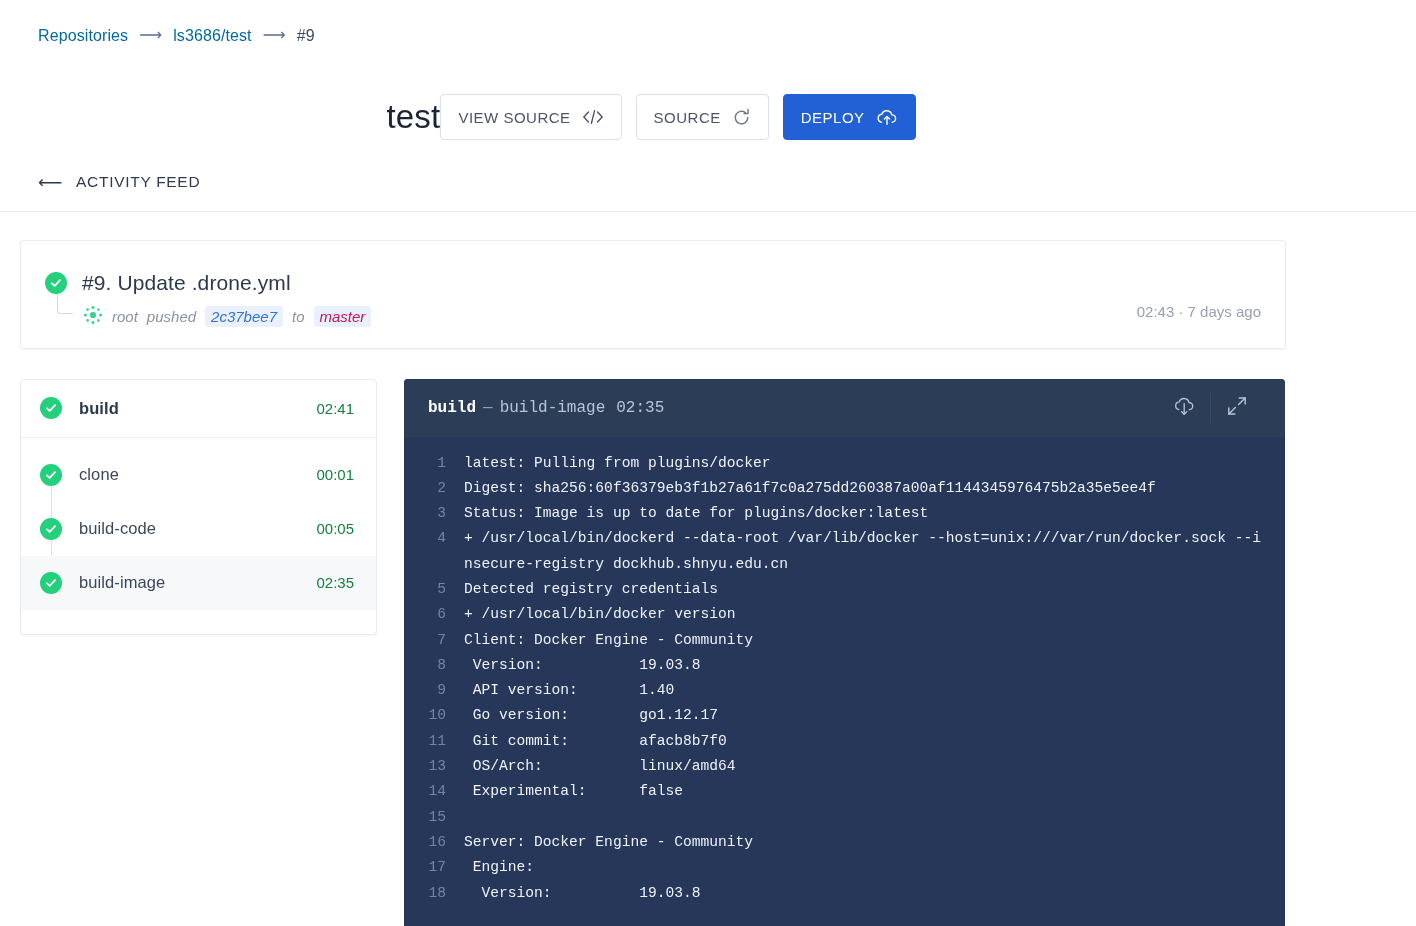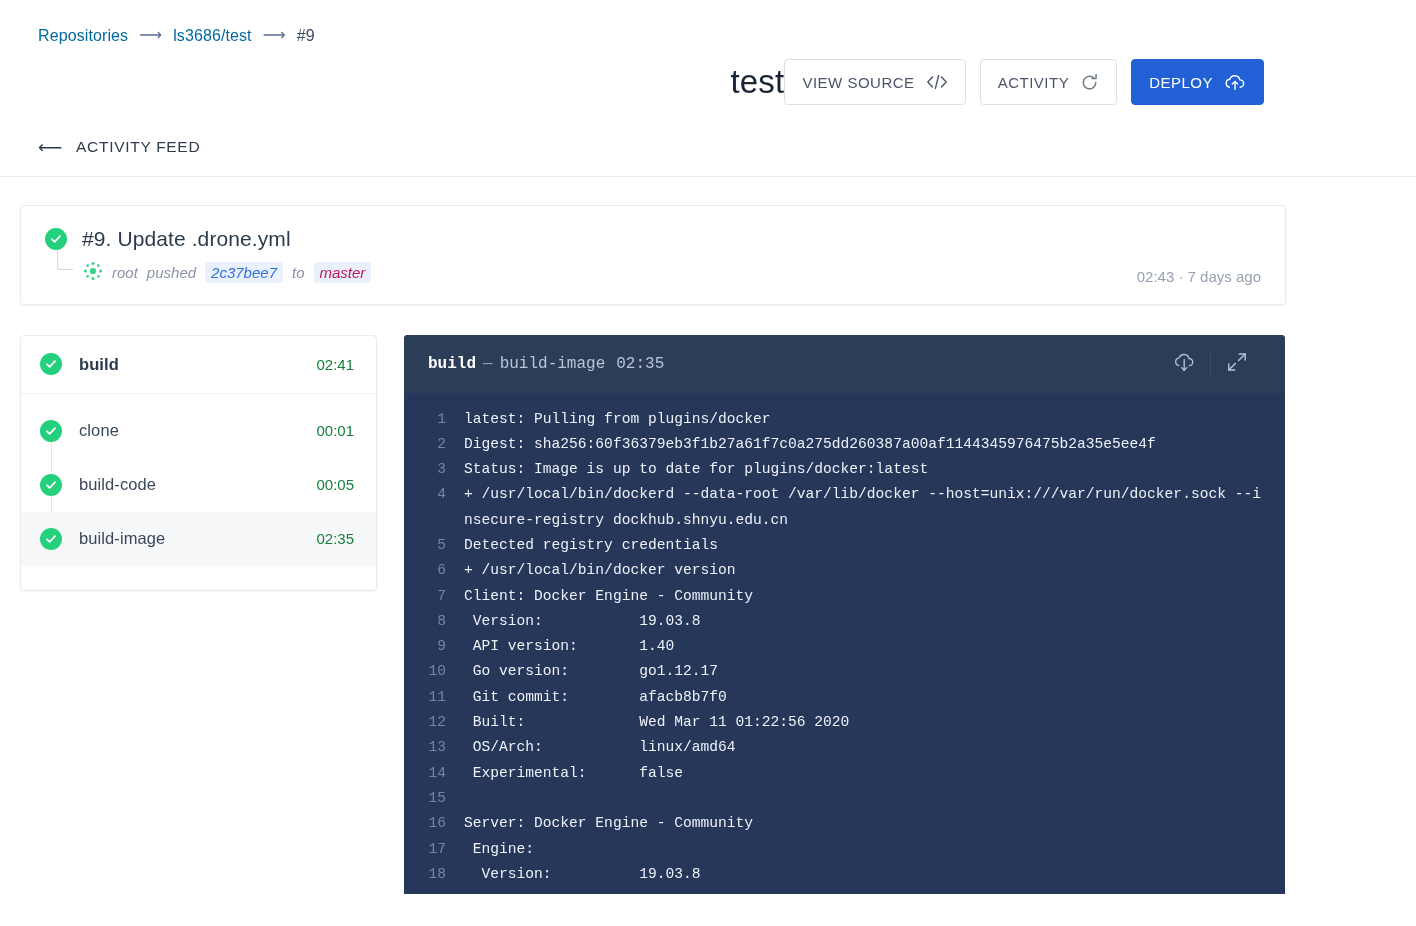--- a/index.html
+++ b/index.html
@@ -36,23 +36,23 @@
     font-size: 16px;
     line-height: 1;
     display: inline-block;
     transform: translateY(-1px);
   }
 
   
   .title-row {
     display: flex;
     align-items: center;
-    justify-content: flex-end;
+    justify-content: center;
     padding: 0 152px 0 38px;
-    margin-top: 13px;
+    margin-top: 48px;
     height: 48px;
   }
   .page-title {
     font-size: 33px;
     font-weight: 400;
     color: #192534;
     letter-spacing: .2px;
   }
   .actions { display: flex; align-items: center; gap: 14px; }
 
@@ -98,21 +98,21 @@
   }
   .back-arrow { font-size: 17px; line-height: 1; color: #2f3b4d; display: inline-block; }
 
   
   .summary-card {
     margin: 28px 130px 0 20px;
     background: #ffffff;
     border: 1px solid #e8ebf0;
     border-radius: 4px;
     box-shadow: 0 1px 2px rgba(20,40,70,.05);
-    padding: 21px 24px 20px 24px;
+    padding: 30px 24px 20px 24px;
     position: relative;
     min-height: 93px;
   }
   .summary-top { display: flex; align-items: center; gap: 15px; }
   .summary-title {
     font-size: 21px;
     color: #2c3a4b;
     font-weight: 400;
     letter-spacing: .1px;
   }
@@ -312,21 +312,21 @@
         <span>
           <svg width="22" height="16" viewBox="0 0 22 16" fill="none" stroke="#4a5568" stroke-width="1.4" stroke-linecap="round" stroke-linejoin="round">
             <polyline points="6.5,3 1.8,8 6.5,13"></polyline>
             <line x1="12.6" y1="1.6" x2="9.4" y2="14.4"></line>
             <polyline points="15.5,3 20.2,8 15.5,13"></polyline>
           </svg>
         </span>
       </button>
 
       <button class="btn">
-        <span>ACTIVITY</span>
+        <span>SOURCE</span>
         <span>
           <svg width="19" height="19" viewBox="0 0 20 20" fill="none" stroke="#6b7686" stroke-width="1.5" stroke-linecap="round">
             <path d="M16.6 10a6.6 6.6 0 1 1-2.2-4.9"></path>
             <polyline points="16.9,1.6 16.9,5.9 12.6,5.9" stroke-linejoin="round"></polyline>
           </svg>
         </span>
       </button>
 
       <button class="btn primary">
         <span>DEPLOY</span>
@@ -516,24 +516,20 @@
           </div>
           <div class="log-line">
             <span class="log-num">10</span>
             <span class="log-text"> Go version:        go1.12.17</span>
           </div>
           <div class="log-line">
             <span class="log-num">11</span>
             <span class="log-text"> Git commit:        afacb8b7f0</span>
           </div>
           <div class="log-line">
-            <span class="log-num">12</span>
-            <span class="log-text"> Built:             Wed Mar 11 01:22:56 2020</span>
-          </div>
-          <div class="log-line">
             <span class="log-num">13</span>
             <span class="log-text"> OS/Arch:           linux/amd64</span>
           </div>
           <div class="log-line">
             <span class="log-num">14</span>
             <span class="log-text"> Experimental:      false</span>
           </div>
           <div class="log-line">
             <span class="log-num">15</span>
             <span class="log-text"></span>

